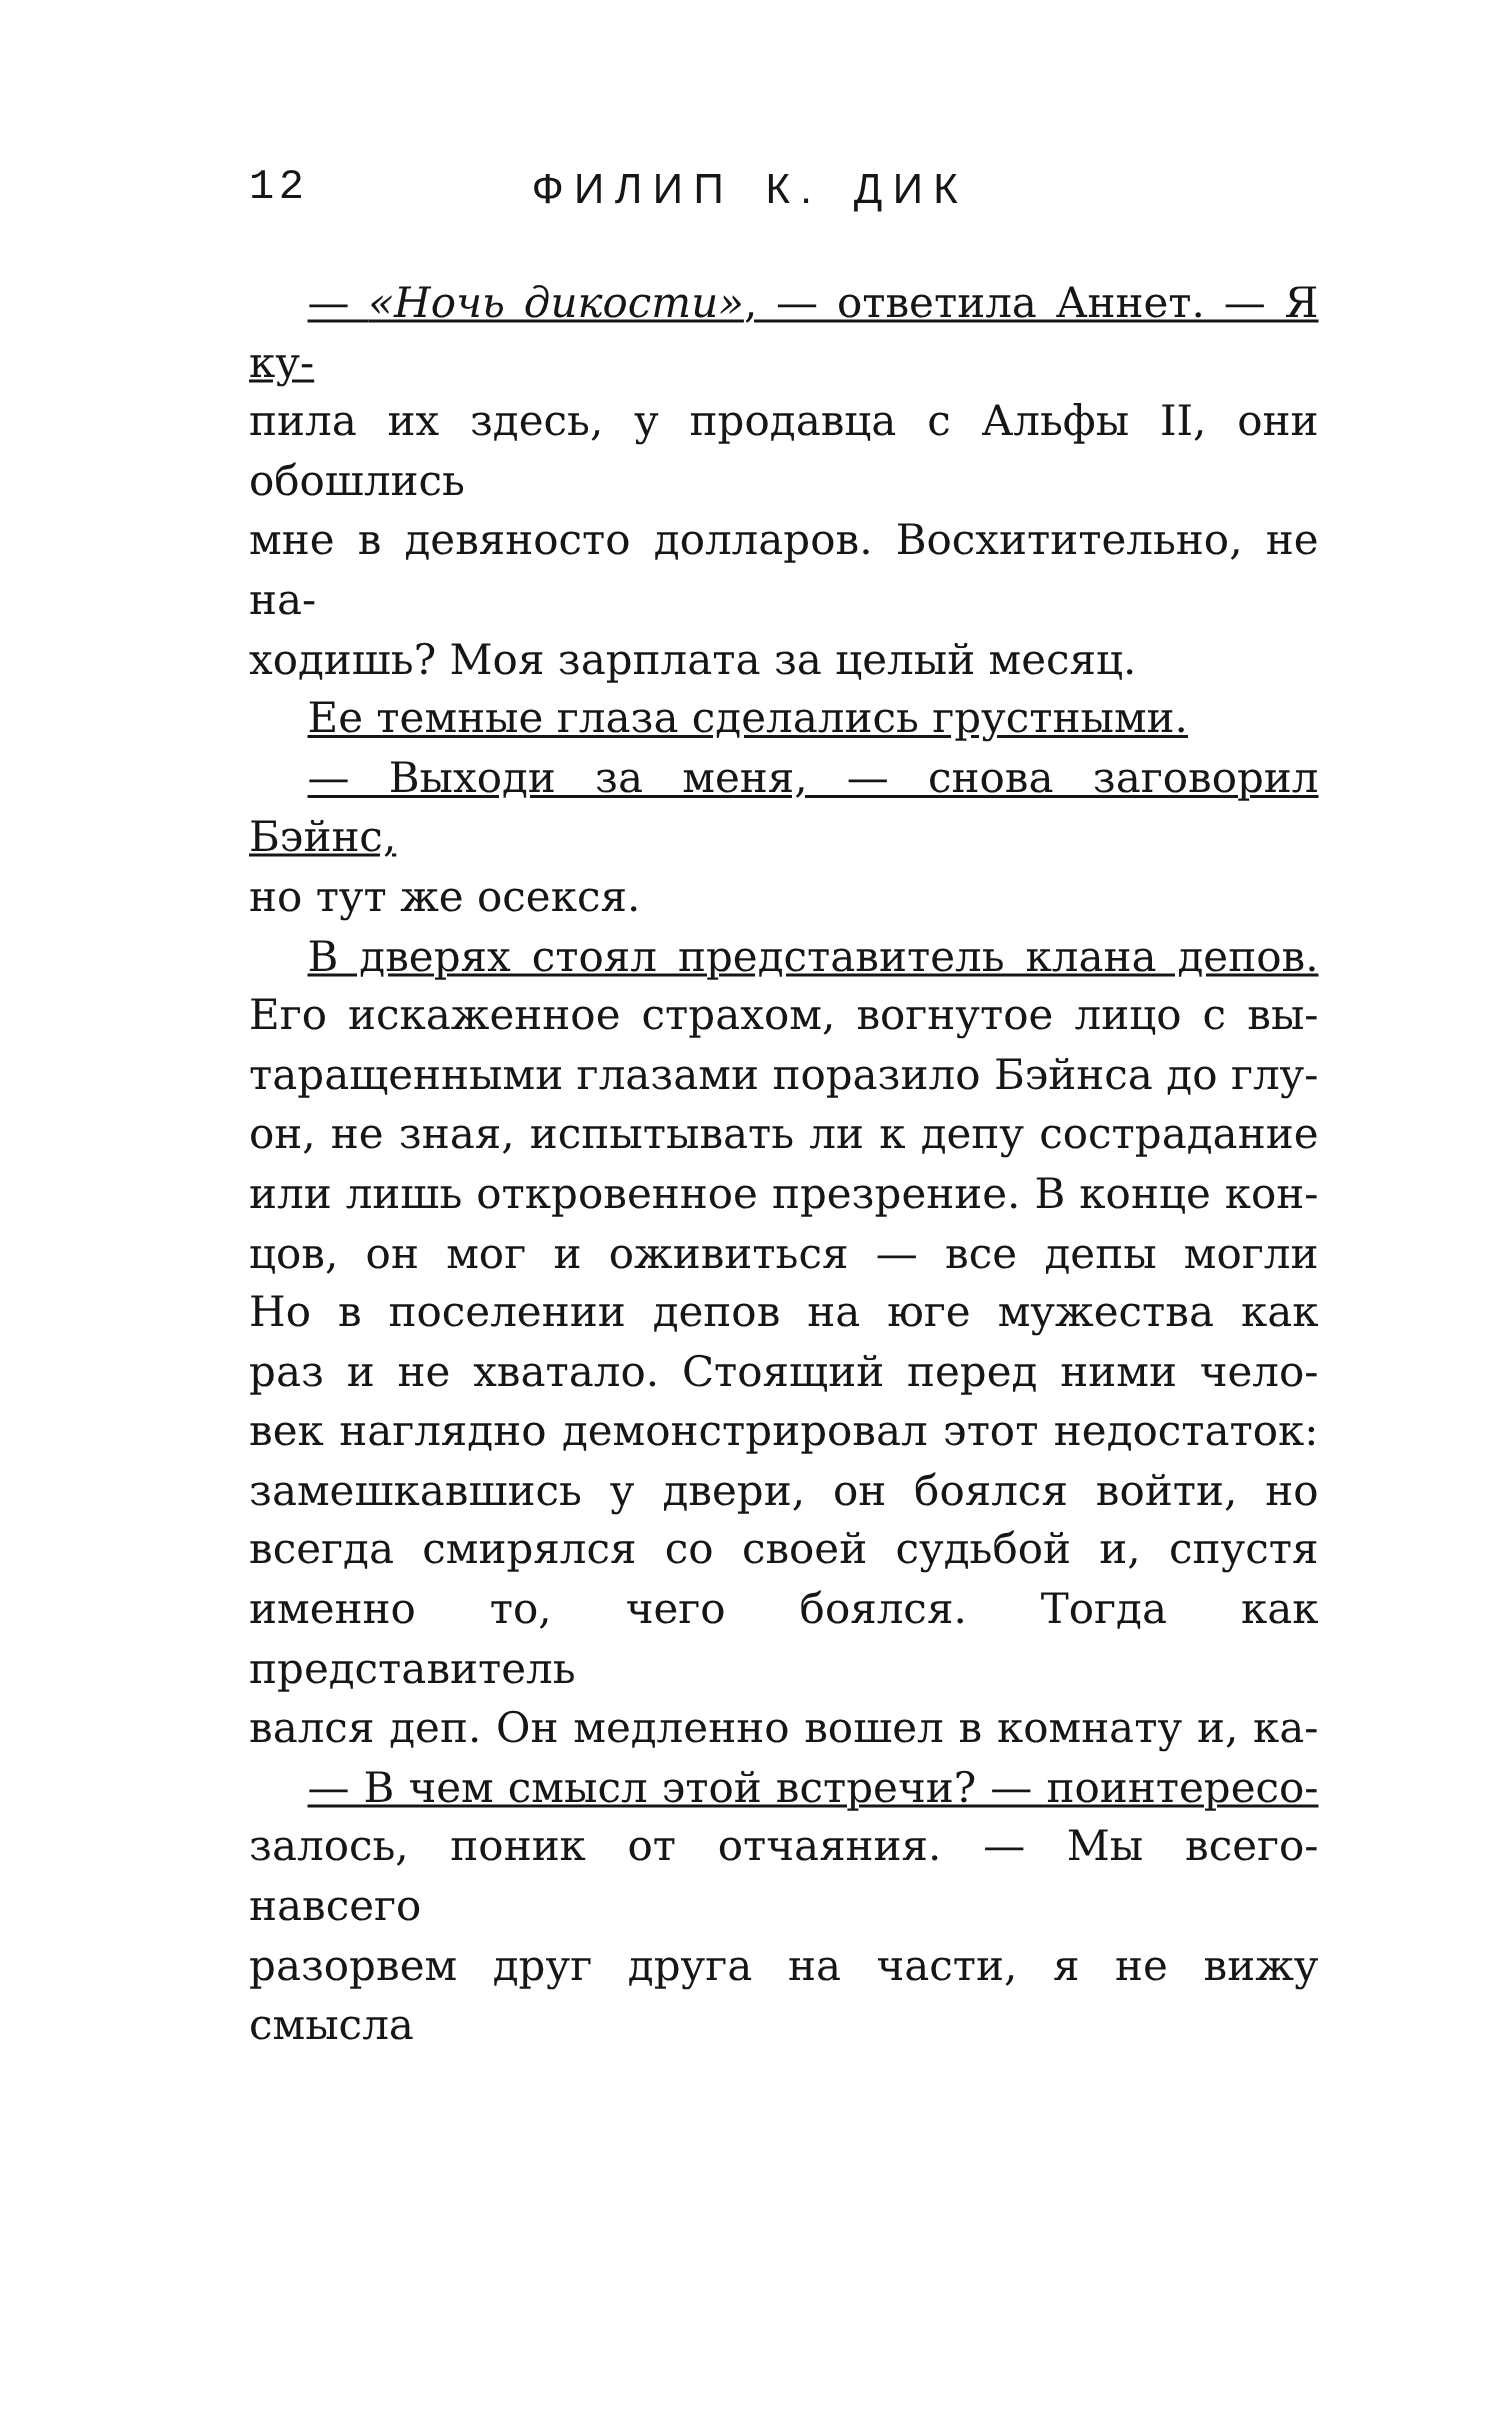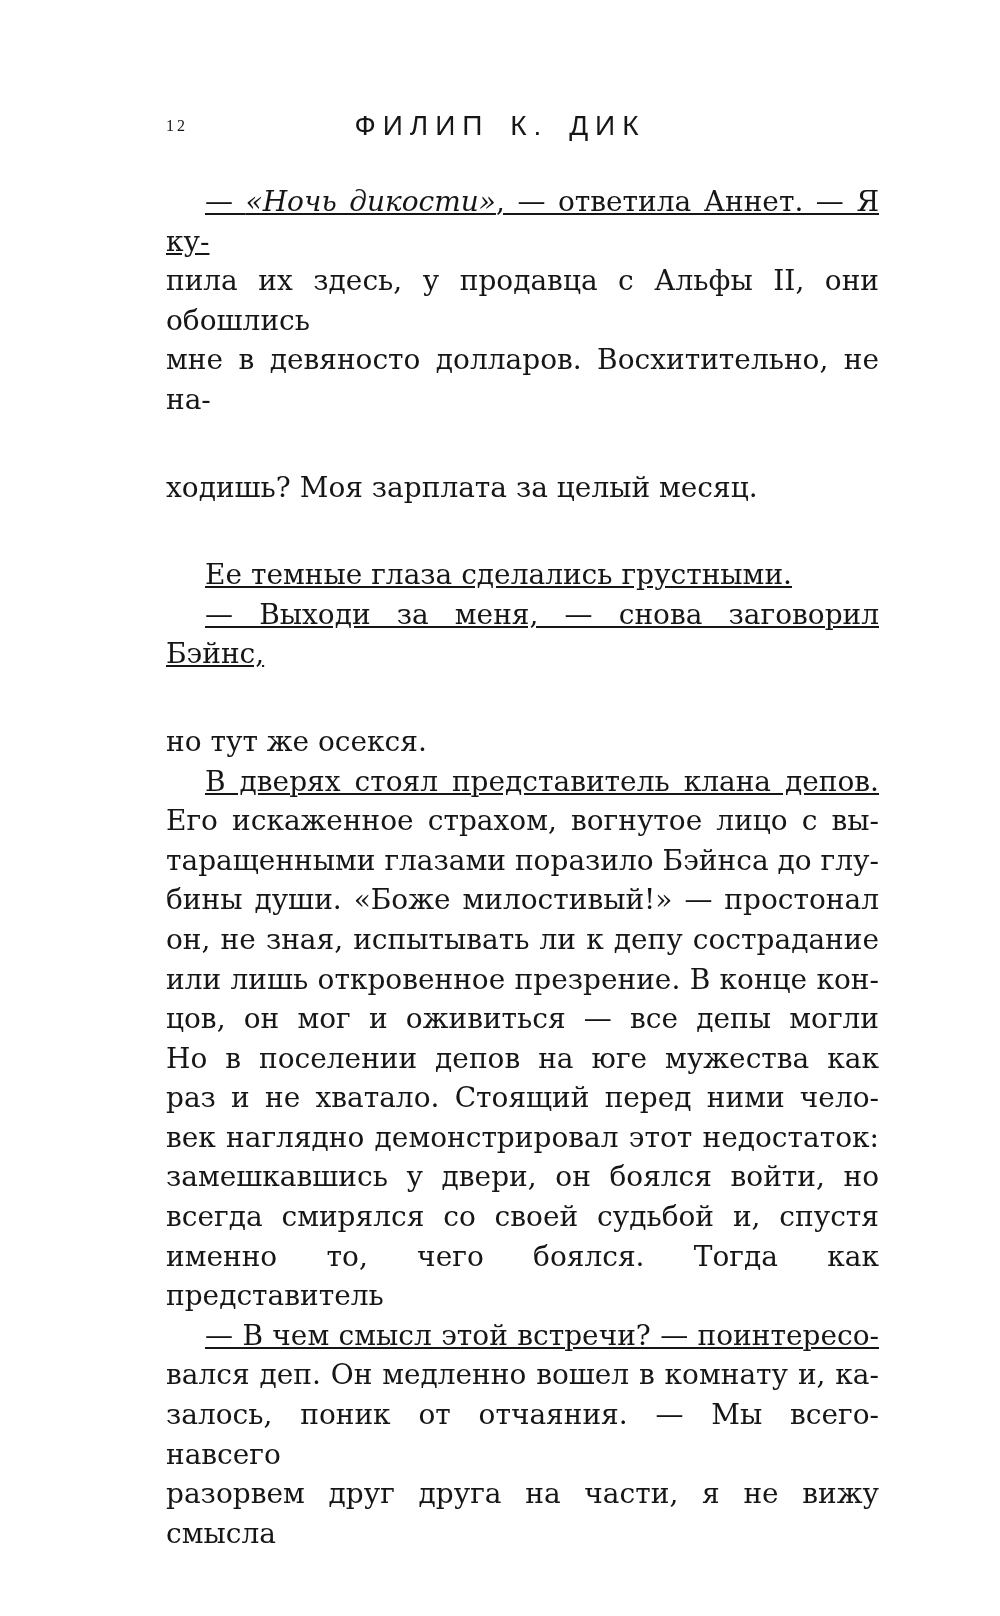--- a/index.html
+++ b/index.html
@@ -11,22 +11,22 @@
     position: relative;
     width: 1000px;
     height: 1616px;
     background: #ffffff;
     overflow: hidden;
   }
   .page-num {
     position: absolute;
     top: 112px;
     left: 166px;
-    font-family: Liberation Serif, serif;
-    font-size: 16px;
+    font-family: Liberation Mono, monospace;
+    font-size: 28px;
     letter-spacing: 3px;
     line-height: 28px;
   }
   .running-head {
     position: absolute;
     top: 112px;
     left: 0;
     width: 1000px;
     text-align: center;
     font-family: "Liberation Sans", sans-serif;
@@ -42,21 +42,21 @@
     width: 713px;
     font-family: "DejaVu Serif", "Liberation Serif", serif;
     font-size: 28px;
     line-height: 39.6px;
   }
   .para { margin: 0; }
   .line {
     text-align: justify;
     text-align-last: justify;
   }
-  .line.last { text-align-last: left; margin-top: 48px; }
+  .line.last { text-align-last: left; }
   .line.first { text-indent: 39px; text-decoration: underline; }
   .italic { font-style: italic; }
 </style>
 </head>
 <body>
 
 <div class="page" style="background: rgb(255, 255, 255); color: rgb(22, 22, 22);">
   <div class="page-num">12</div>
   <div class="running-head">ФИЛИП К. ДИК</div>
   <div class="text-block">
@@ -70,31 +70,30 @@
         <div class="line first last"><span>Ее темные глаза сделались грустными.</span></div>
       </div>
       <div class="para">
         <div class="line first"><span>— Выходи за меня, — снова заговорил Бэйнс,</span></div>
         <div class="line last"><span>но тут же осекся.</span></div>
       </div>
       <div class="para">
         <div class="line first"><span>В дверях стоял представитель клана депов.</span></div>
         <div class="line"><span>Его искаженное страхом, вогнутое лицо с вы-</span></div>
         <div class="line"><span>таращенными глазами поразило Бэйнса до глу-</span></div>
-        <div class="line"><span>бины души. «Боже милостивый!» — простонал</span></div>
         <div class="line"><span>он, не зная, испытывать ли к депу сострадание</span></div>
         <div class="line"><span>или лишь откровенное презрение. В конце кон-</span></div>
         <div class="line"><span>цов, он мог и оживиться — все депы могли</span></div>
         <div class="line"><span>Но в поселении депов на юге мужества как</span></div>
         <div class="line"><span>раз и не хватало. Стоящий перед ними чело-</span></div>
         <div class="line"><span>век наглядно демонстрировал этот недостаток:</span></div>
         <div class="line"><span>замешкавшись у двери, он боялся войти, но</span></div>
         <div class="line"><span>всегда смирялся со своей судьбой и, спустя</span></div>
         <div class="line"><span>именно то, чего боялся. Тогда как представитель</span></div>
       </div>
       <div class="para">
+        <div class="line"><span>вался деп. Он медленно вошел в комнату и, ка-</span></div>
         <div class="line first"><span>— В чем смысл этой встречи? — поинтересо-</span></div>
-        <div class="line"><span>вался деп. Он медленно вошел в комнату и, ка-</span></div>
         <div class="line"><span>залось, поник от отчаяния. — Мы всего-навсего</span></div>
         <div class="line"><span>разорвем друг друга на части, я не вижу смысла</span></div>
       </div>
     </div>
 </div>
 
 </body></html>

